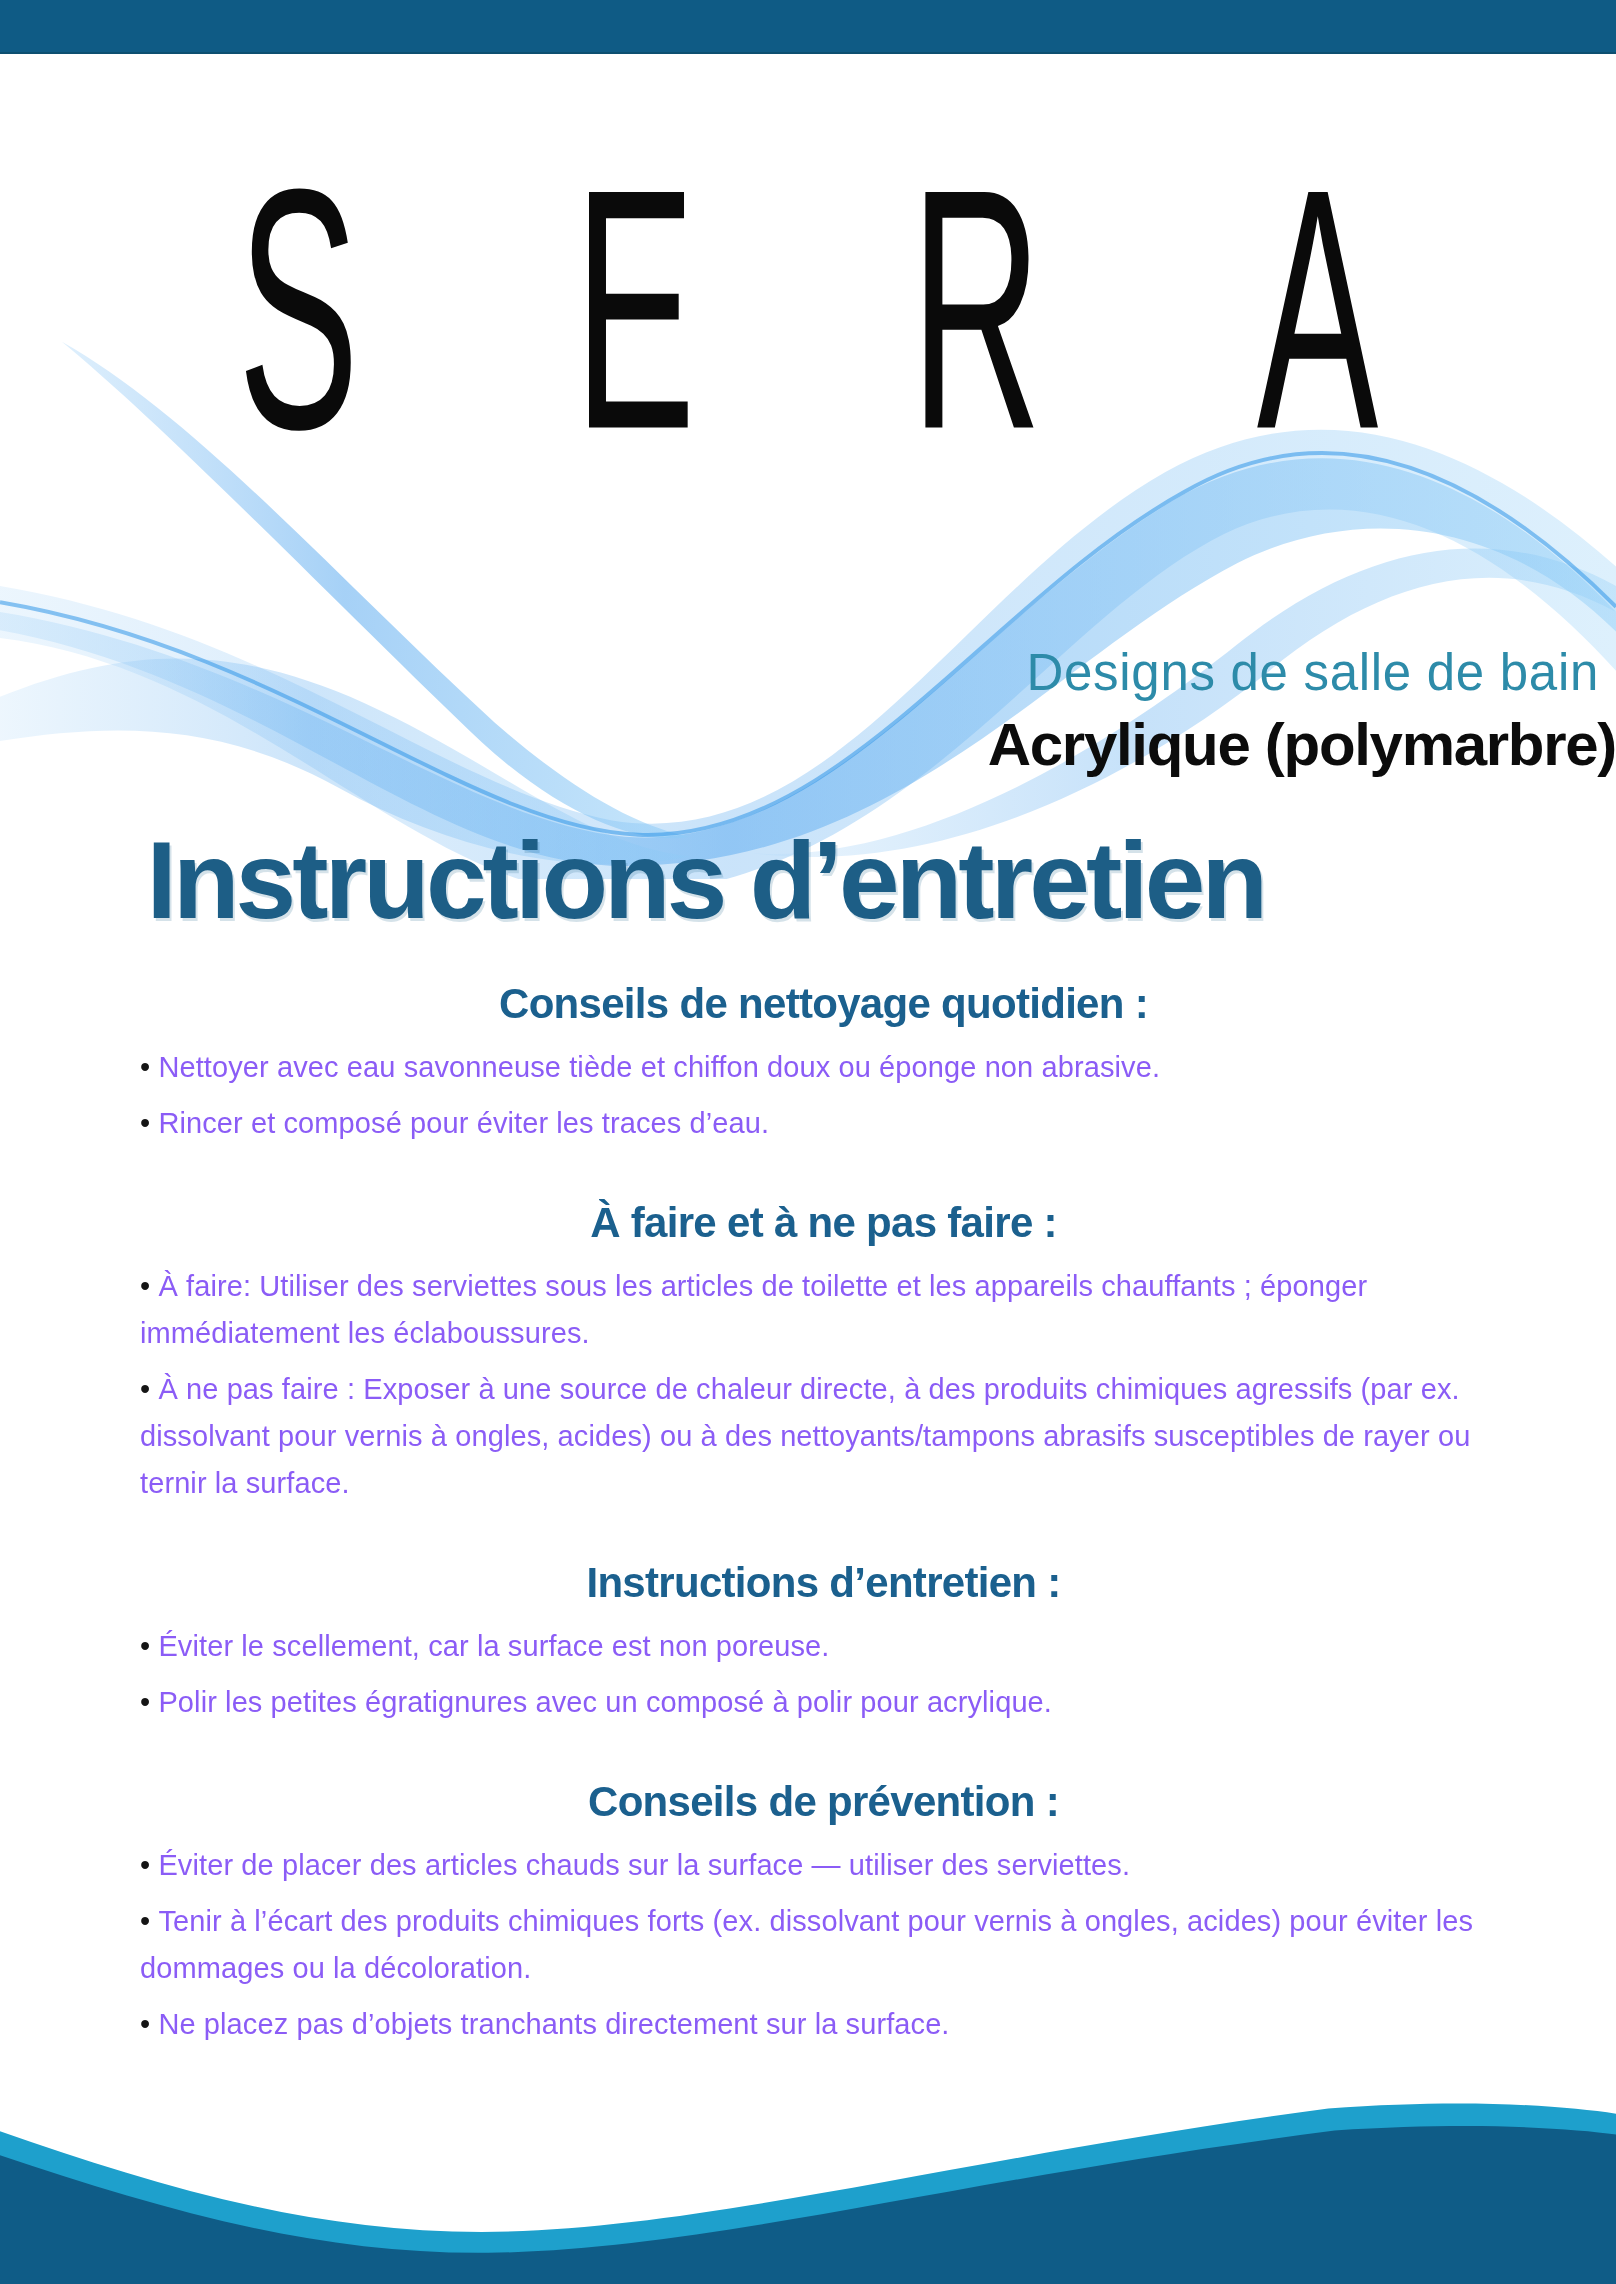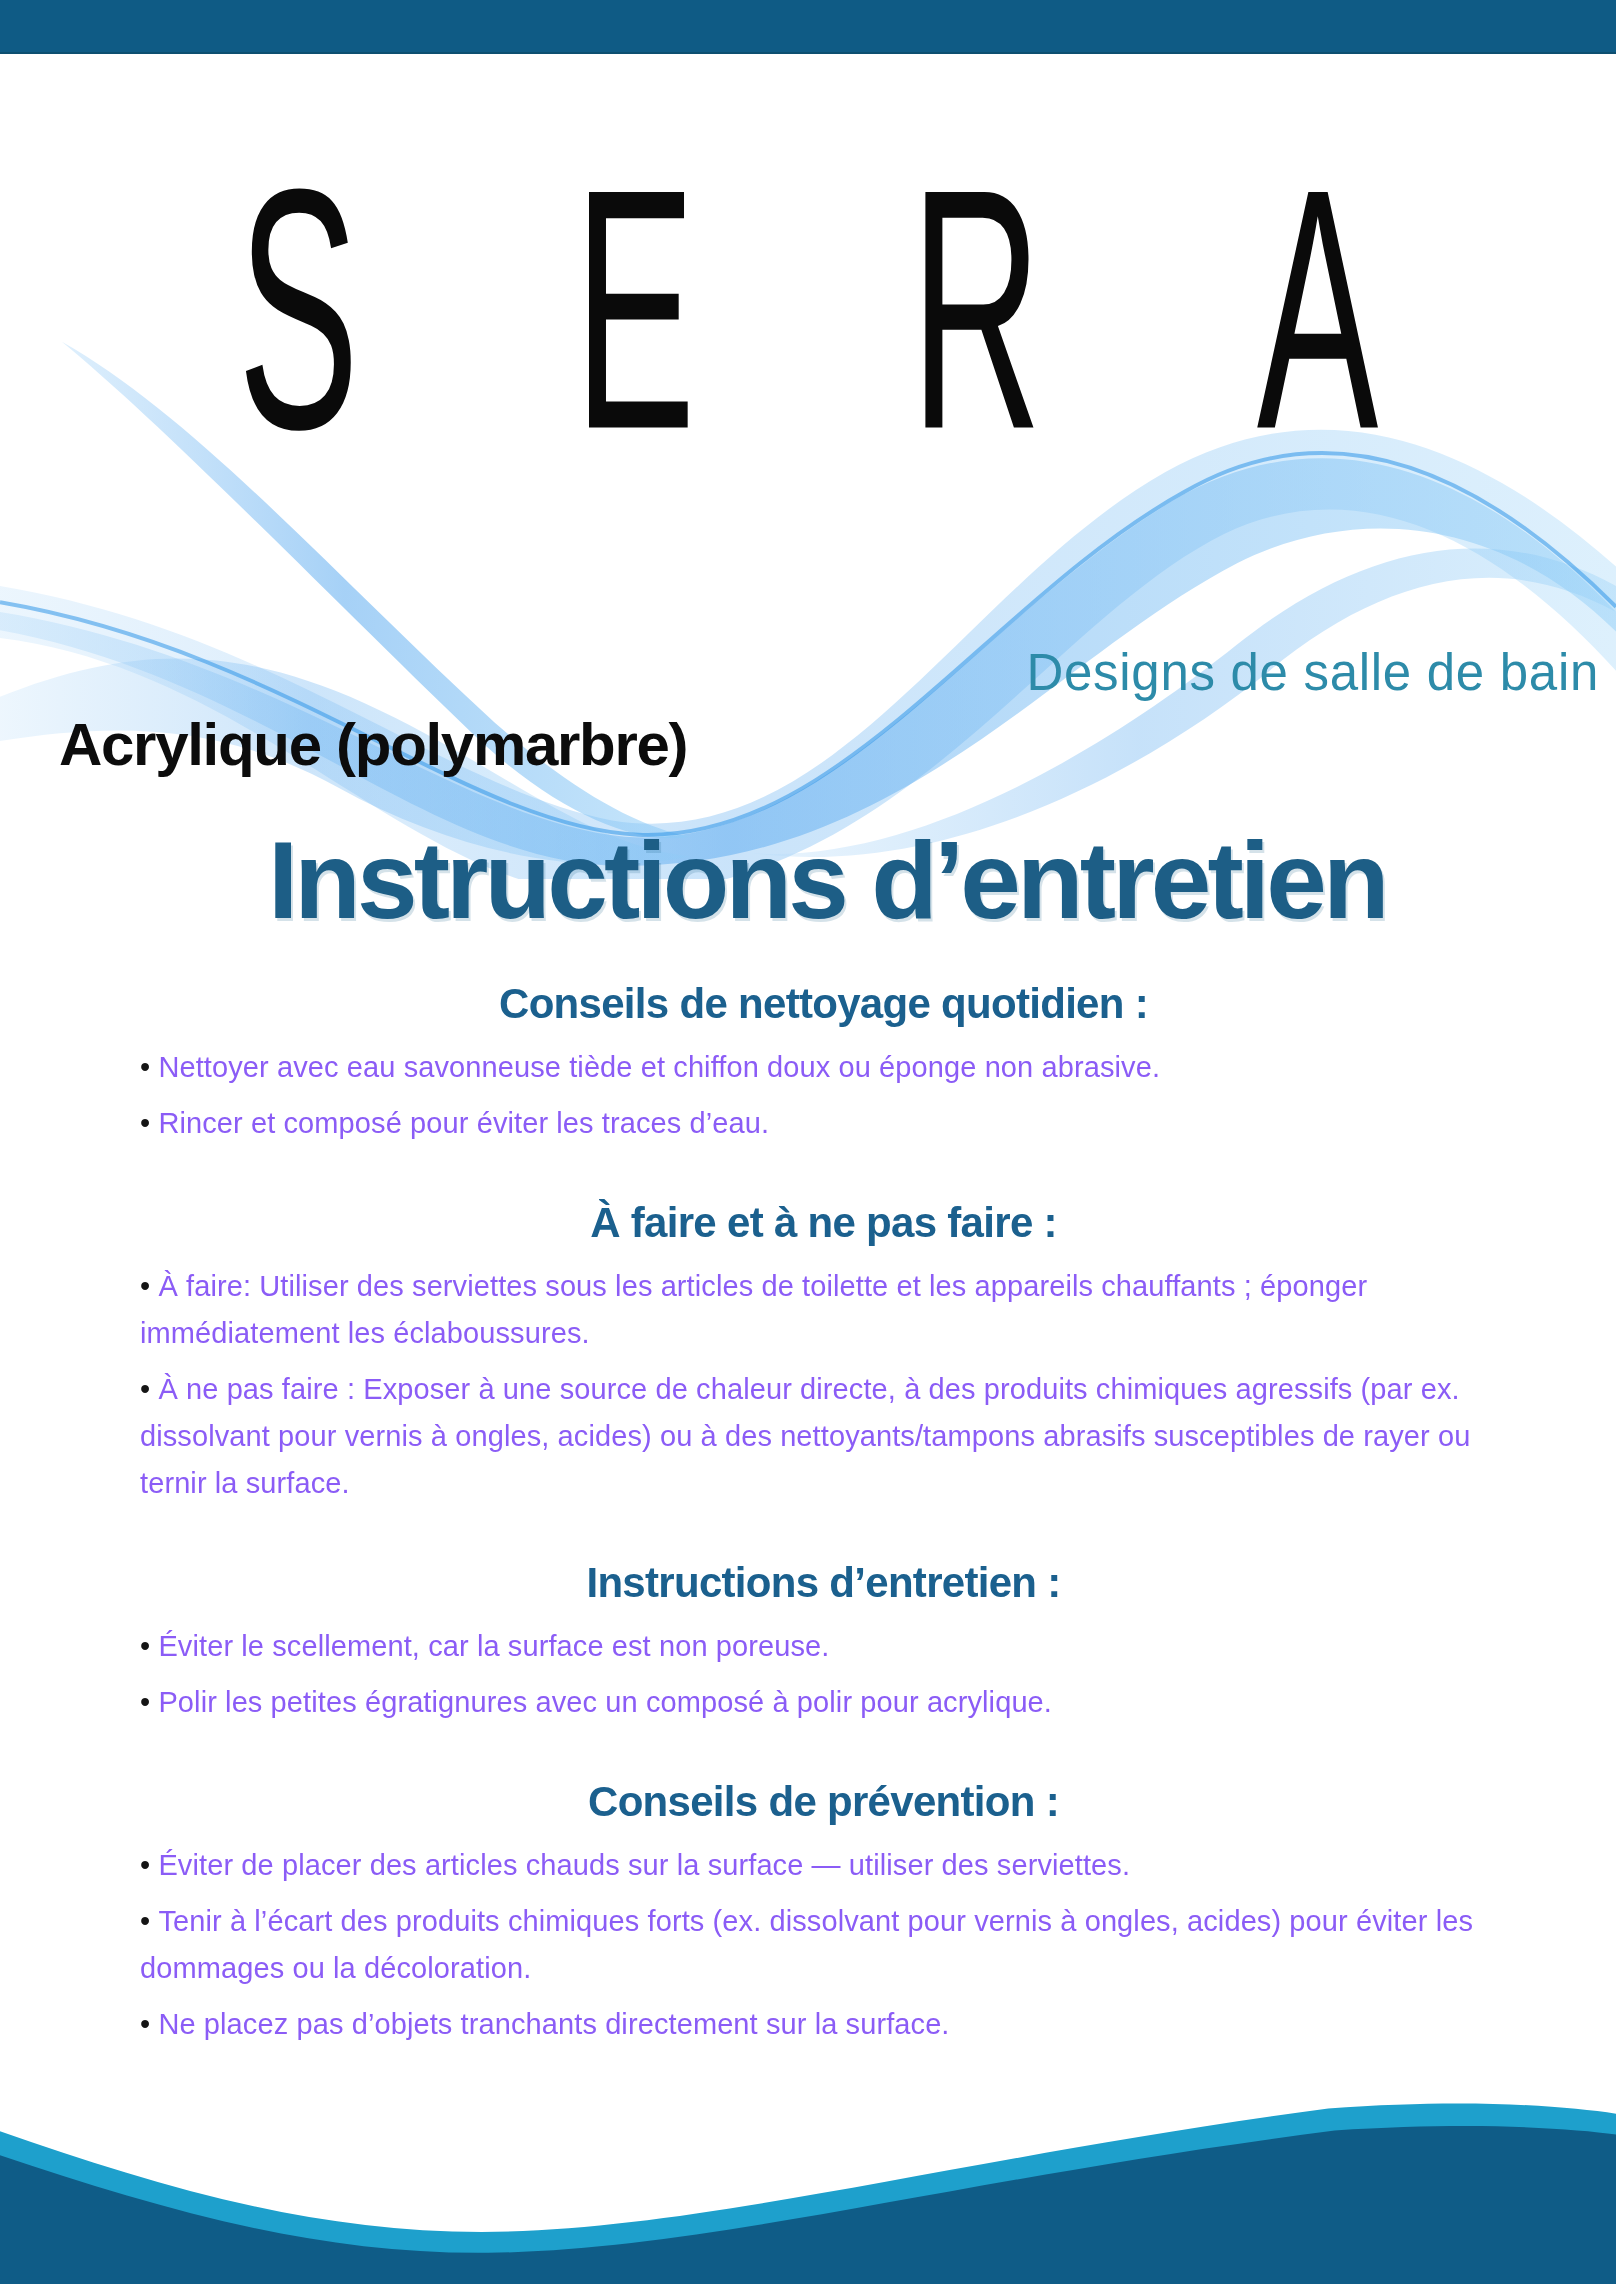--- a/index.html
+++ b/index.html
@@ -72,21 +72,21 @@
     white-space: nowrap;
     text-align: center;
   }
   .subtitle {
     position: absolute;
     top: 710px;
     left: 0;
     width: 100%;
     padding-left: 59px;
     box-sizing: border-box;
-    text-align: left;
+    text-align: right;
     font-size: 60px;
     font-weight: 700;
     letter-spacing: -1.3px;
     color: #0c0c0c;
     white-space: nowrap;
   }
 
   
   .content {
     position: absolute;
@@ -96,21 +96,20 @@
   }
   .main-title {
     margin: 0 0 38px 6.5px;
     font-size: 109px;
     font-weight: 700;
     letter-spacing: -3.9px;
     line-height: 1.12;
     color: #1d5e86;
     text-shadow: 2px 2.6px 0 rgba(23, 94, 134, 0.18);
     white-space: nowrap;
-    text-align: center;
   }
   .section { margin-top: 51px; }
   .section:first-of-type { margin-top: 0; }
 
   .sec-head {
     display: flex;
     align-items: center;
     position: relative;
     margin: 0 0 15.6px 0;
     flex-direction: column;

